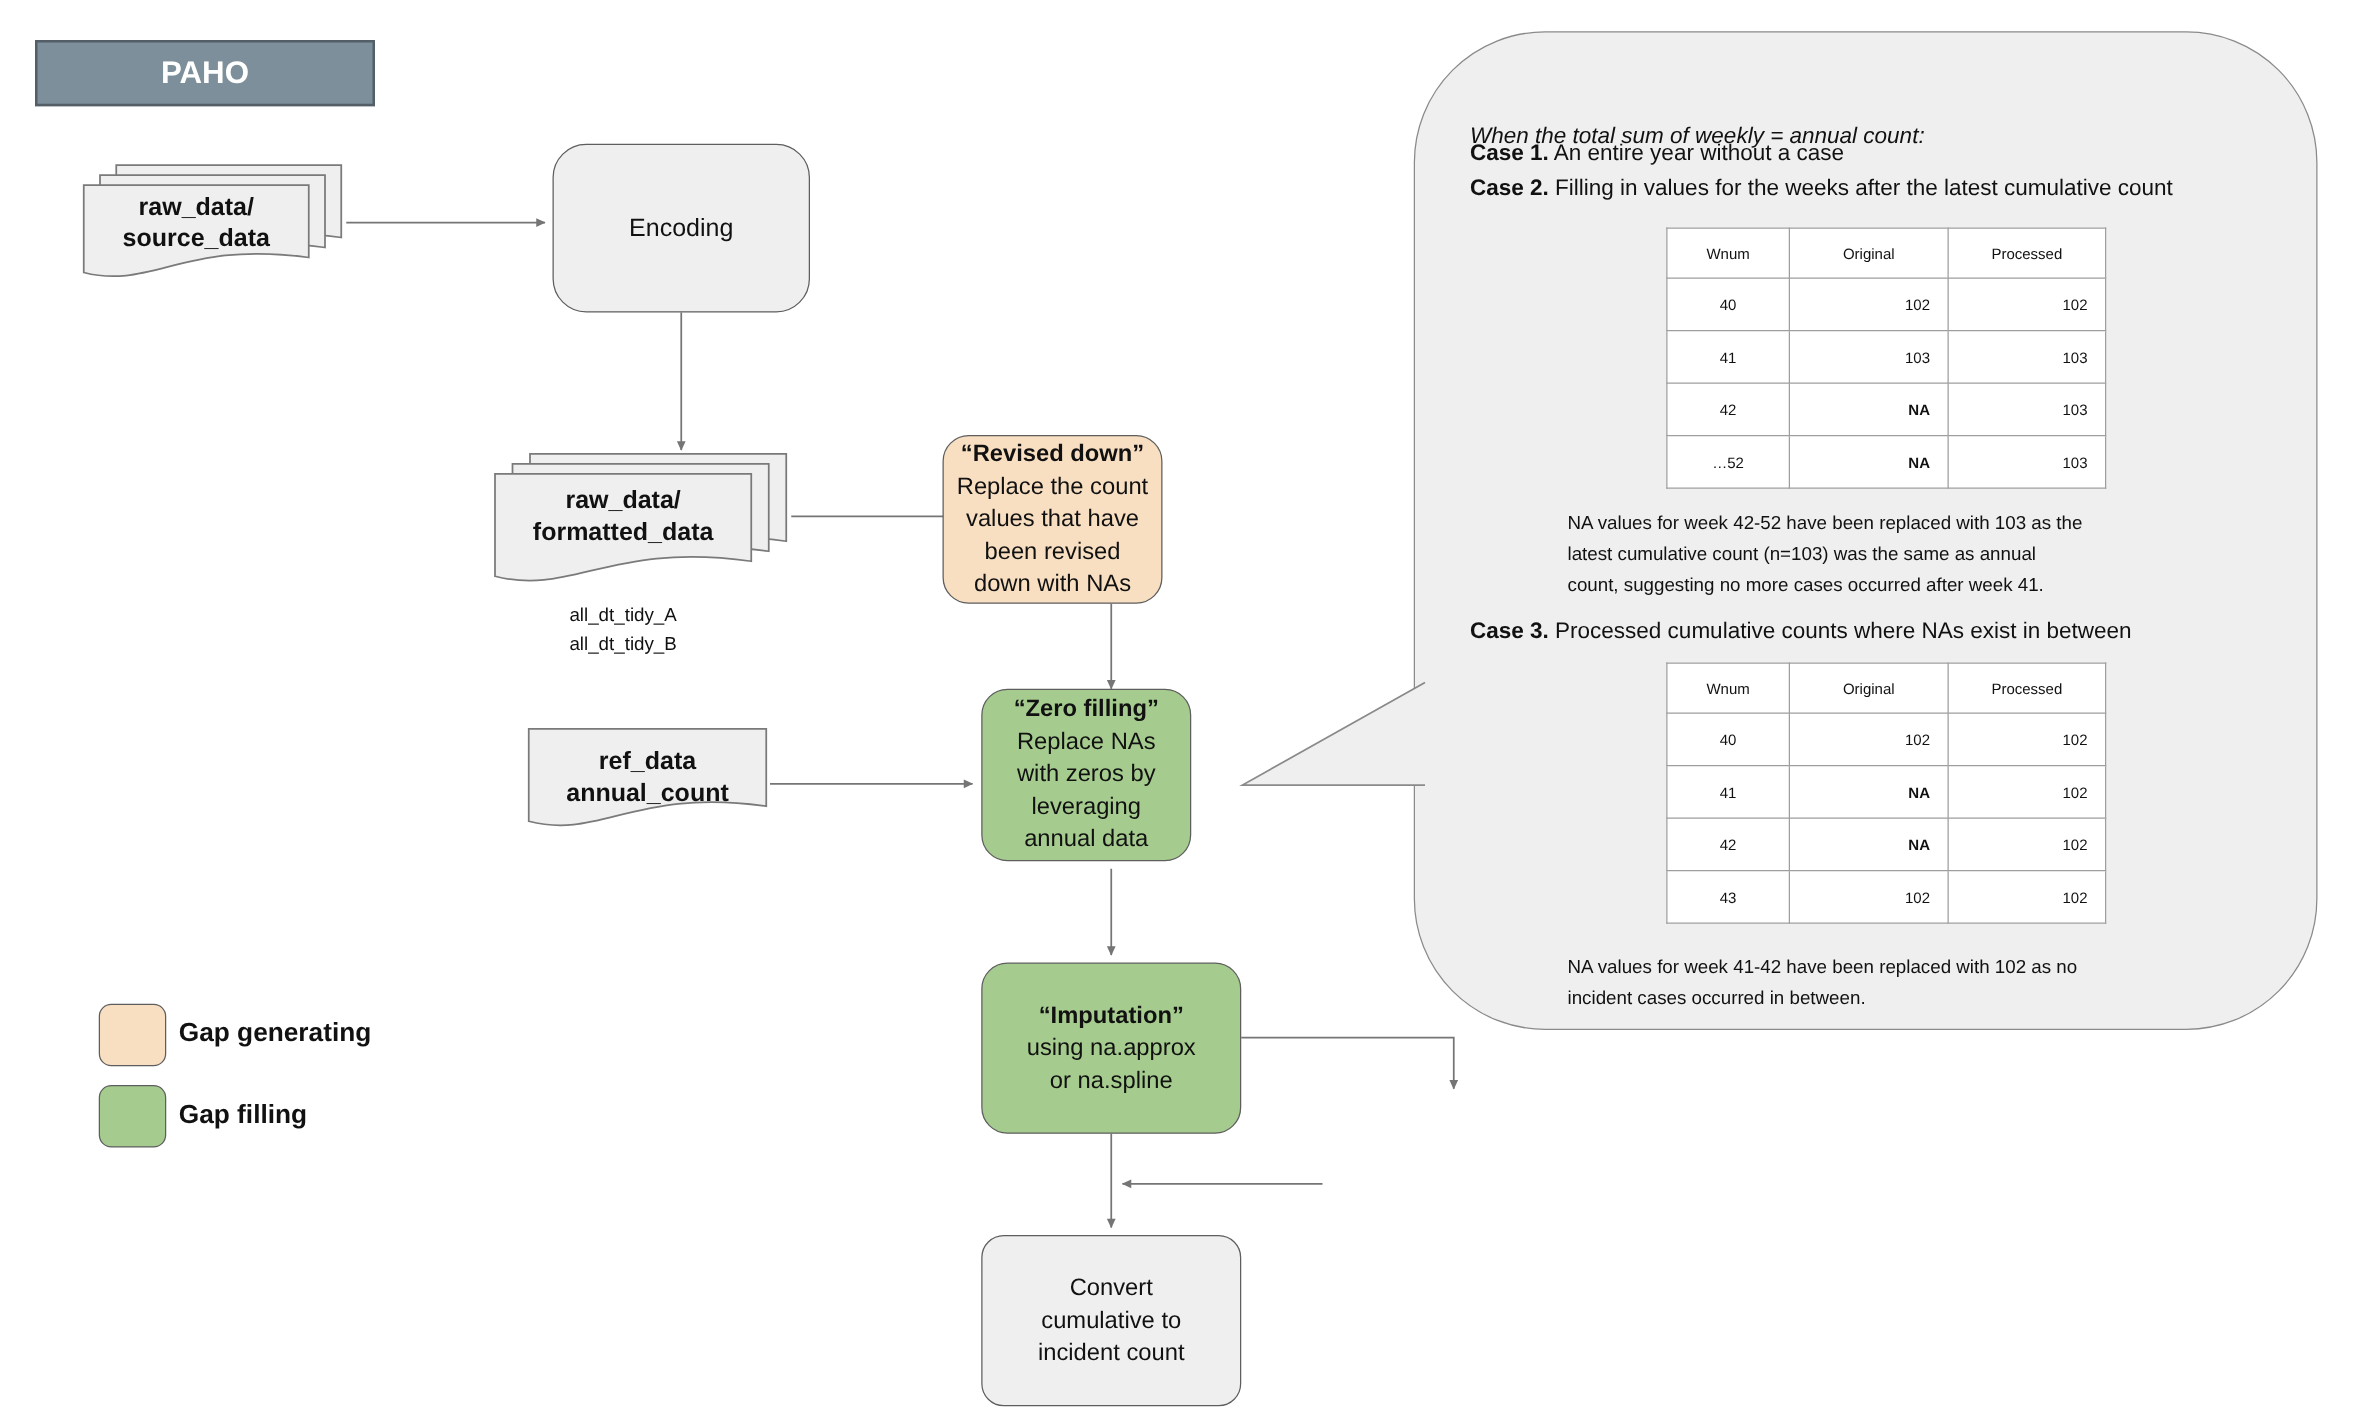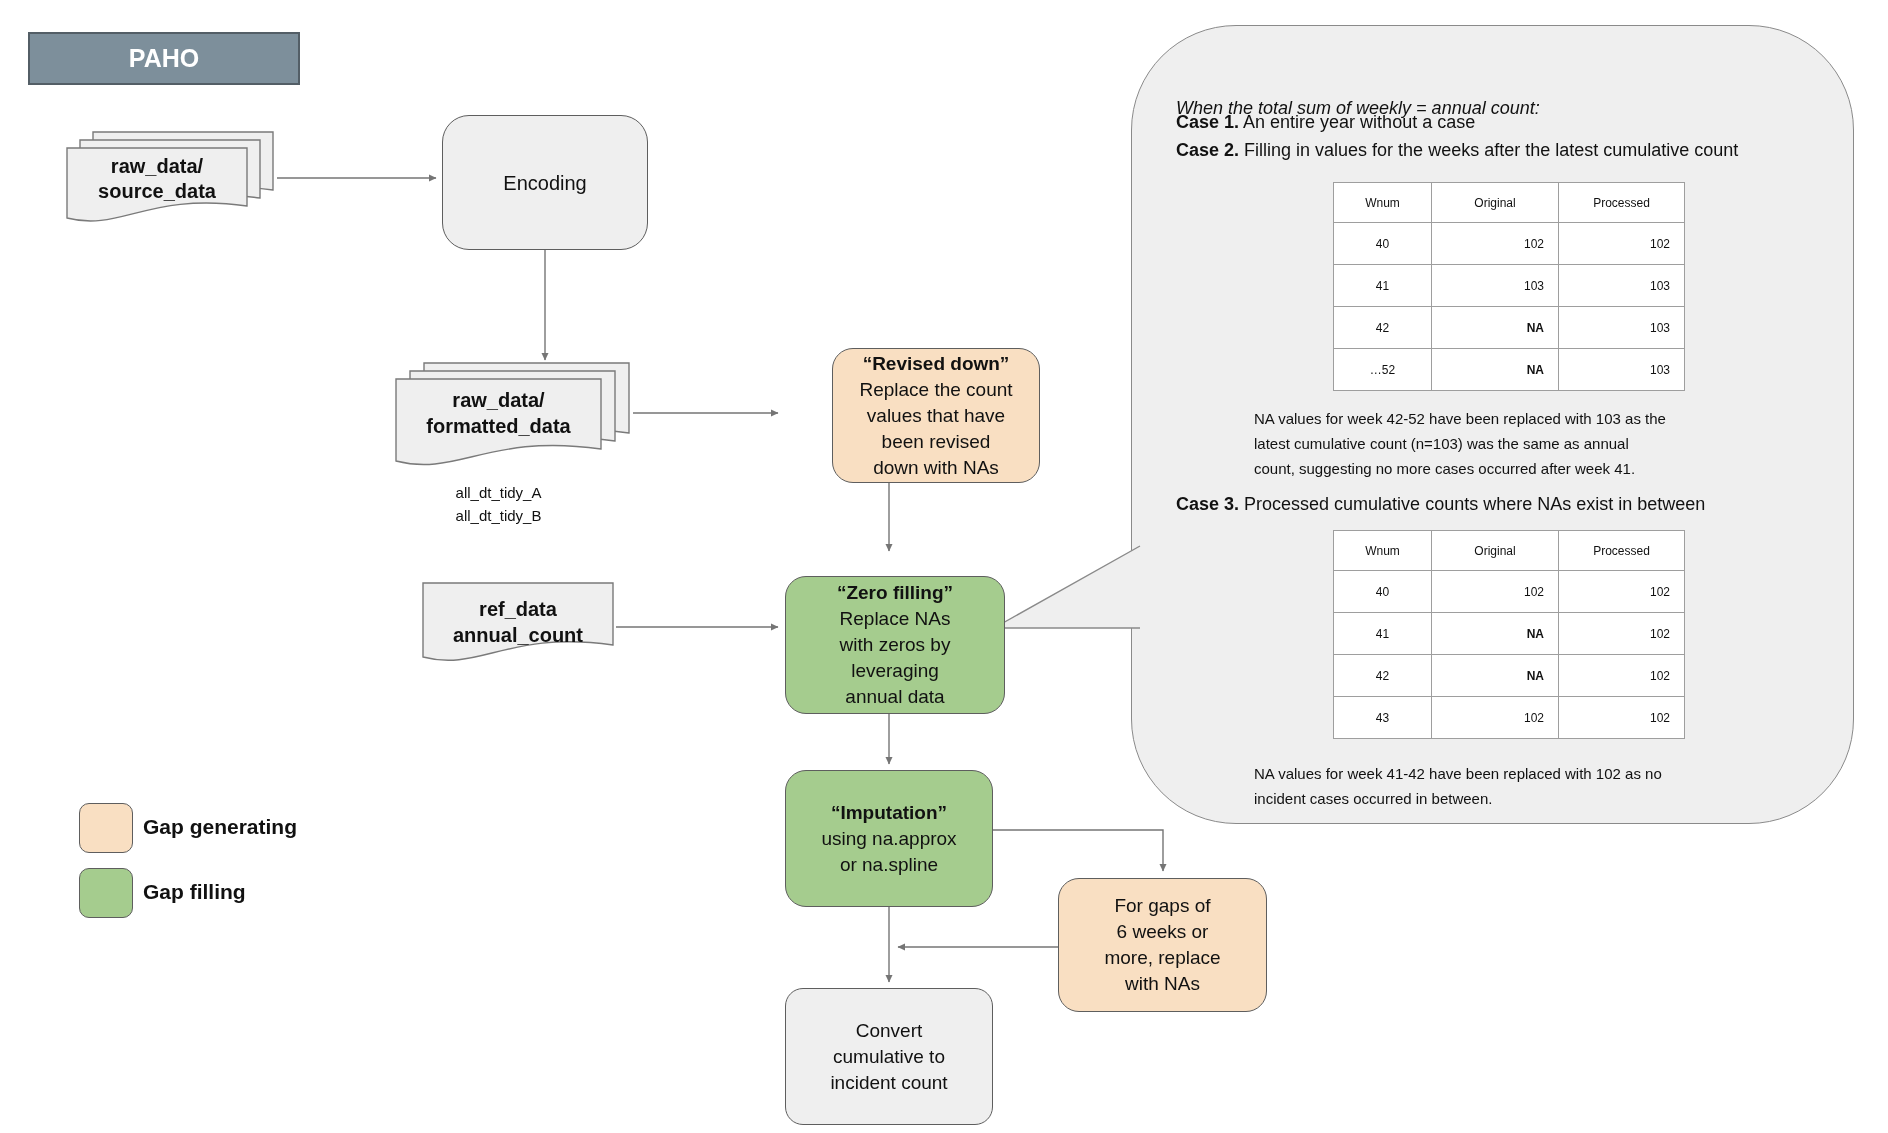--- a/index.html
+++ b/index.html
@@ -247,48 +247,42 @@
 
   <div class="doc-label" style="left:423px;top:596px;width:190px">
     <div>ref_data</div>
     <div>annual_count</div>
   </div>
 
   <div class="node gray bigr top3" style="left:442px;top:115px;width:206px;height:135px">
     <div class="nl">Encoding</div>
   </div>
 
-  <div class="node orange top3" style="left:832px;top:348px;width:208px;height:135px">
+  <div class="node orange top3" style="left:754px;top:348px;width:176px;height:135px">
     <div class="nl b">“Revised down”</div>
     <div class="nl">Replace the count</div>
     <div class="nl">values that have</div>
     <div class="nl">been revised</div>
     <div class="nl">down with NAs</div>
   </div>
 
-  <div class="node green top3" style="left:785px;top:576px;width:220px;height:138px">
+  <div class="node green top3" style="left:785px;top:551px;width:168px;height:138px">
     <div class="nl b">“Zero filling”</div>
     <div class="nl">Replace NAs</div>
     <div class="nl">with zeros by</div>
     <div class="nl">leveraging</div>
     <div class="nl">annual data</div>
   </div>
 
   <div class="node green top3" style="left:785px;top:770px;width:208px;height:137px">
     <div class="nl b">“Imputation”</div>
     <div class="nl">using na.approx</div>
     <div class="nl">or na.spline</div>
   </div>
 
-  <div class="node orange top3" style="left:1058px;top:878px;width:209px;height:134px">
-    <div class="nl">For gaps of</div>
-    <div class="nl">6 weeks or</div>
-    <div class="nl">more, replace</div>
-    <div class="nl">with NAs</div>
-  </div>
 
   <div class="node gray top3" style="left:785px;top:988px;width:208px;height:137px">
     <div class="nl">Convert</div>
     <div class="nl">cumulative to</div>
     <div class="nl">incident count</div>
   </div>
 
 
   <div class="swatch orange" style="left:79px;top:803px"></div>
   <div class="legend-label" style="left:143px;top:815px">Gap generating</div>

